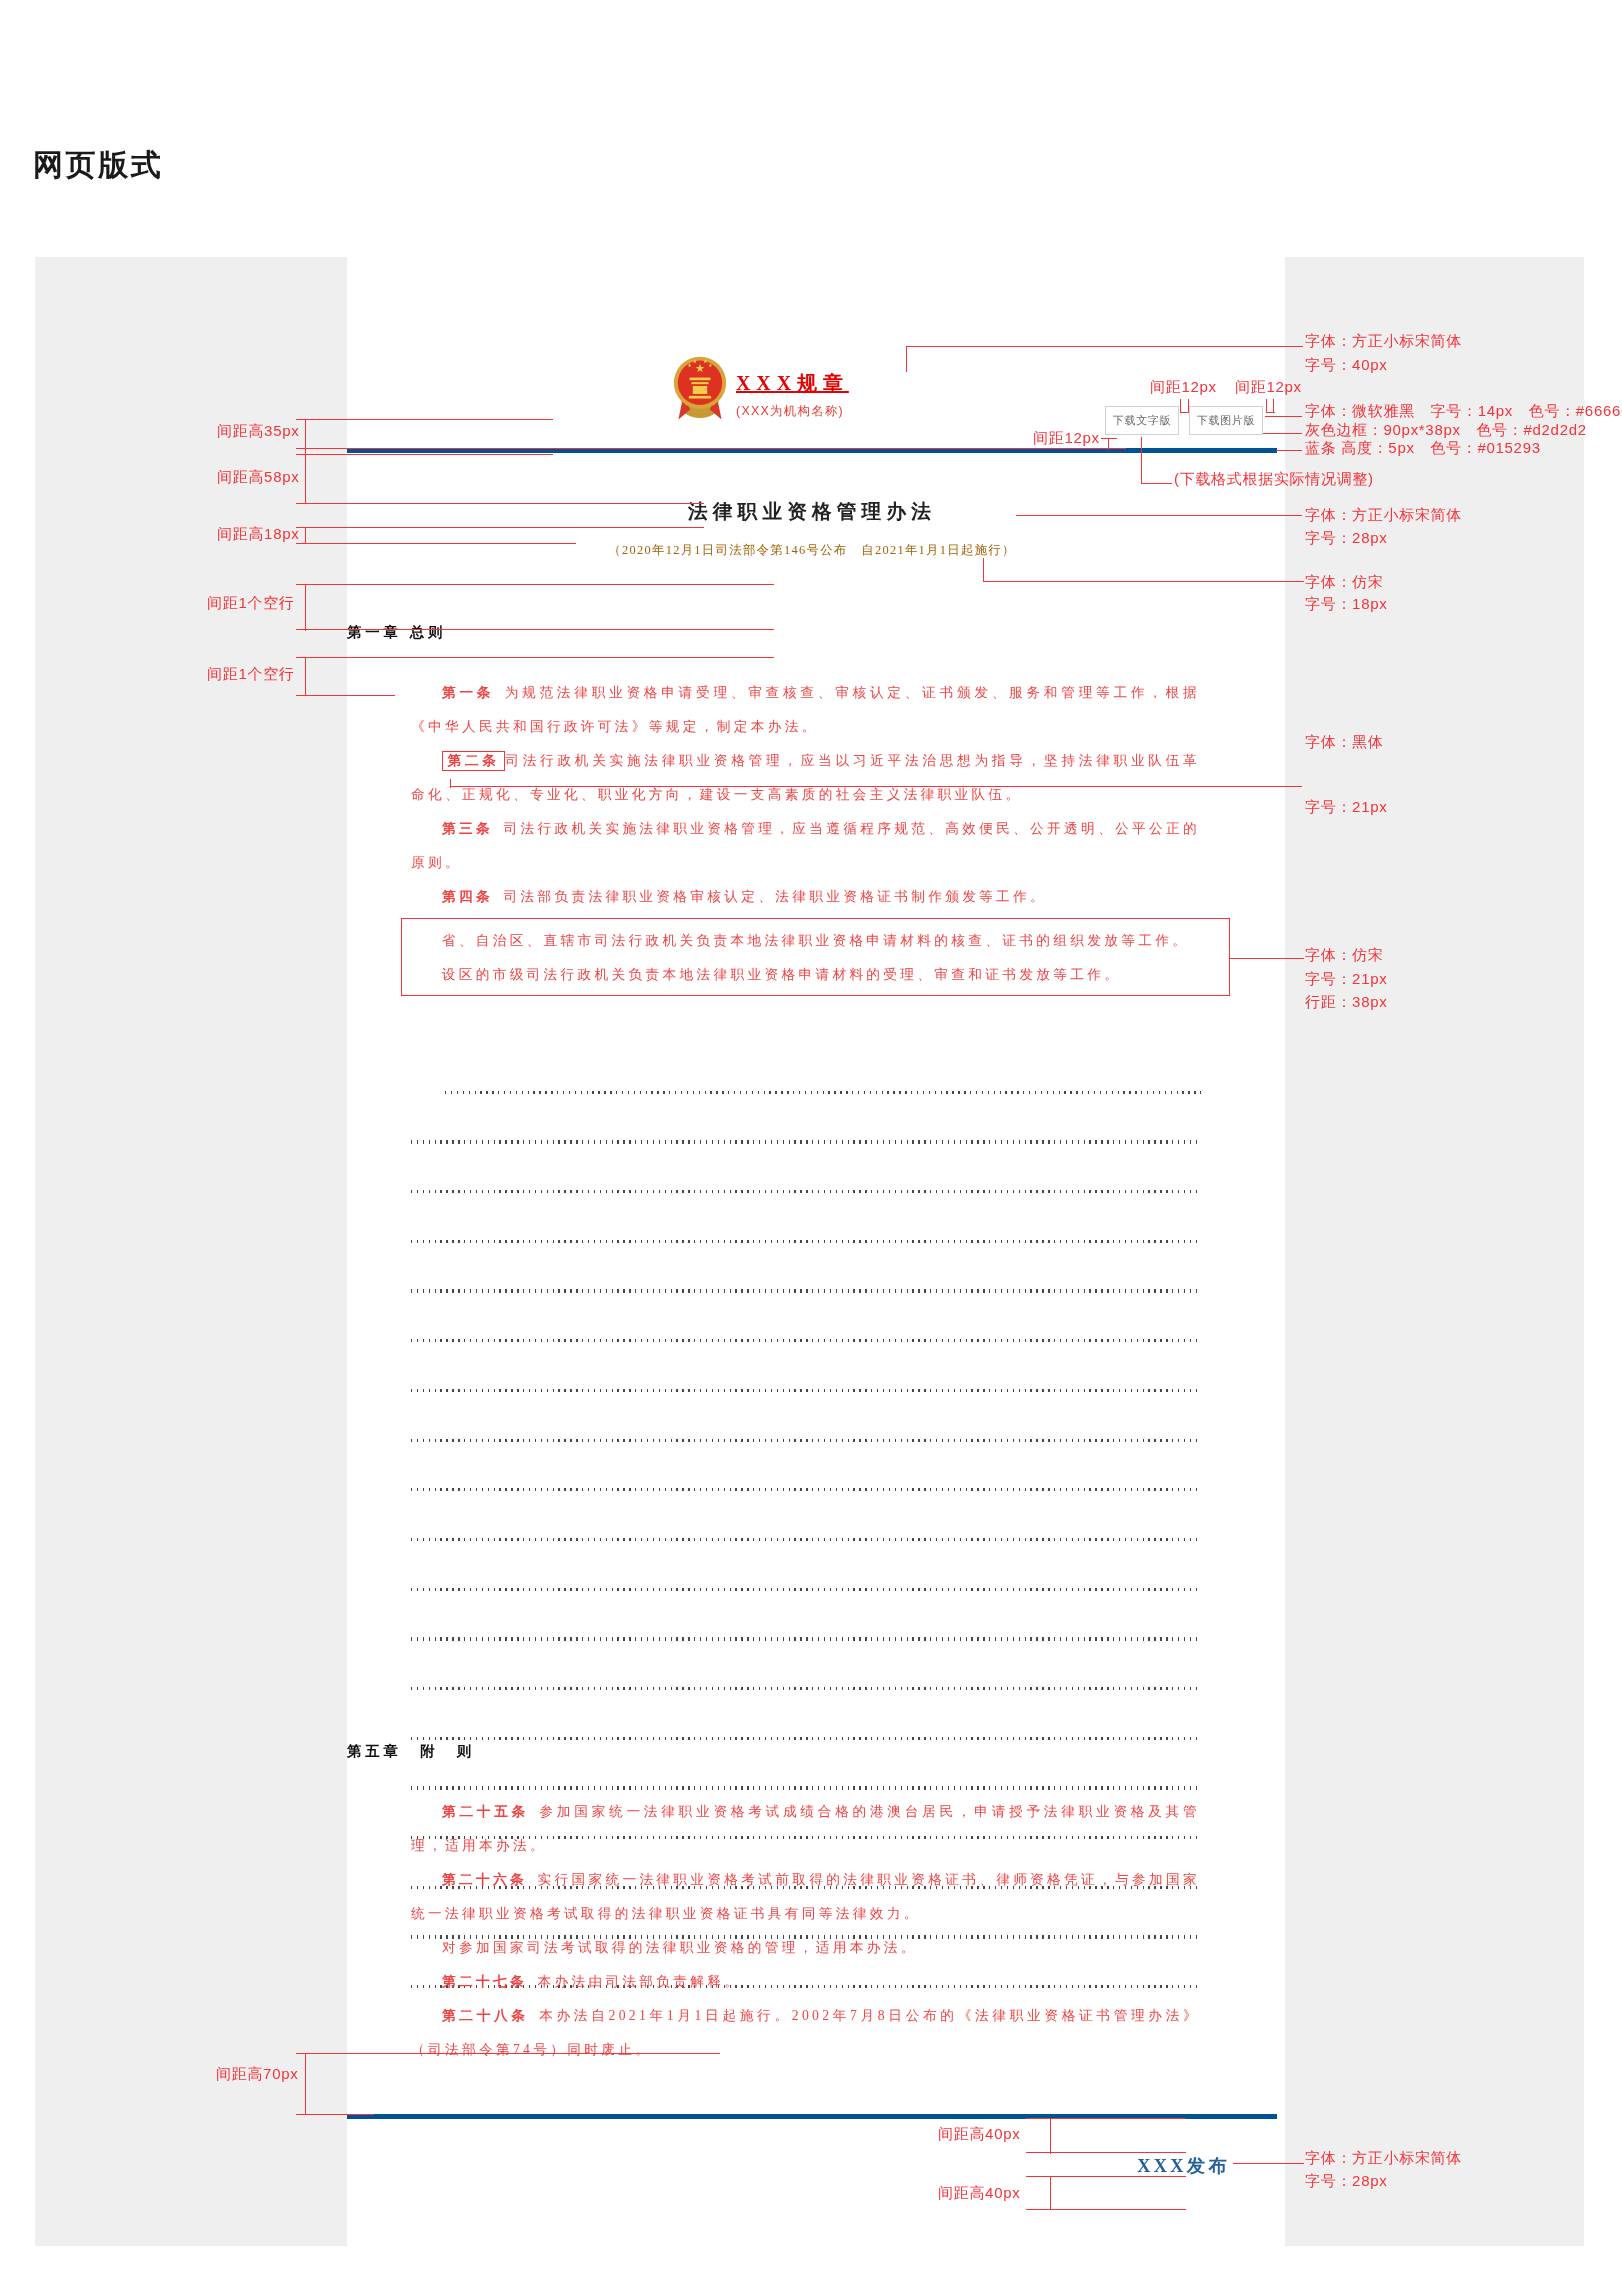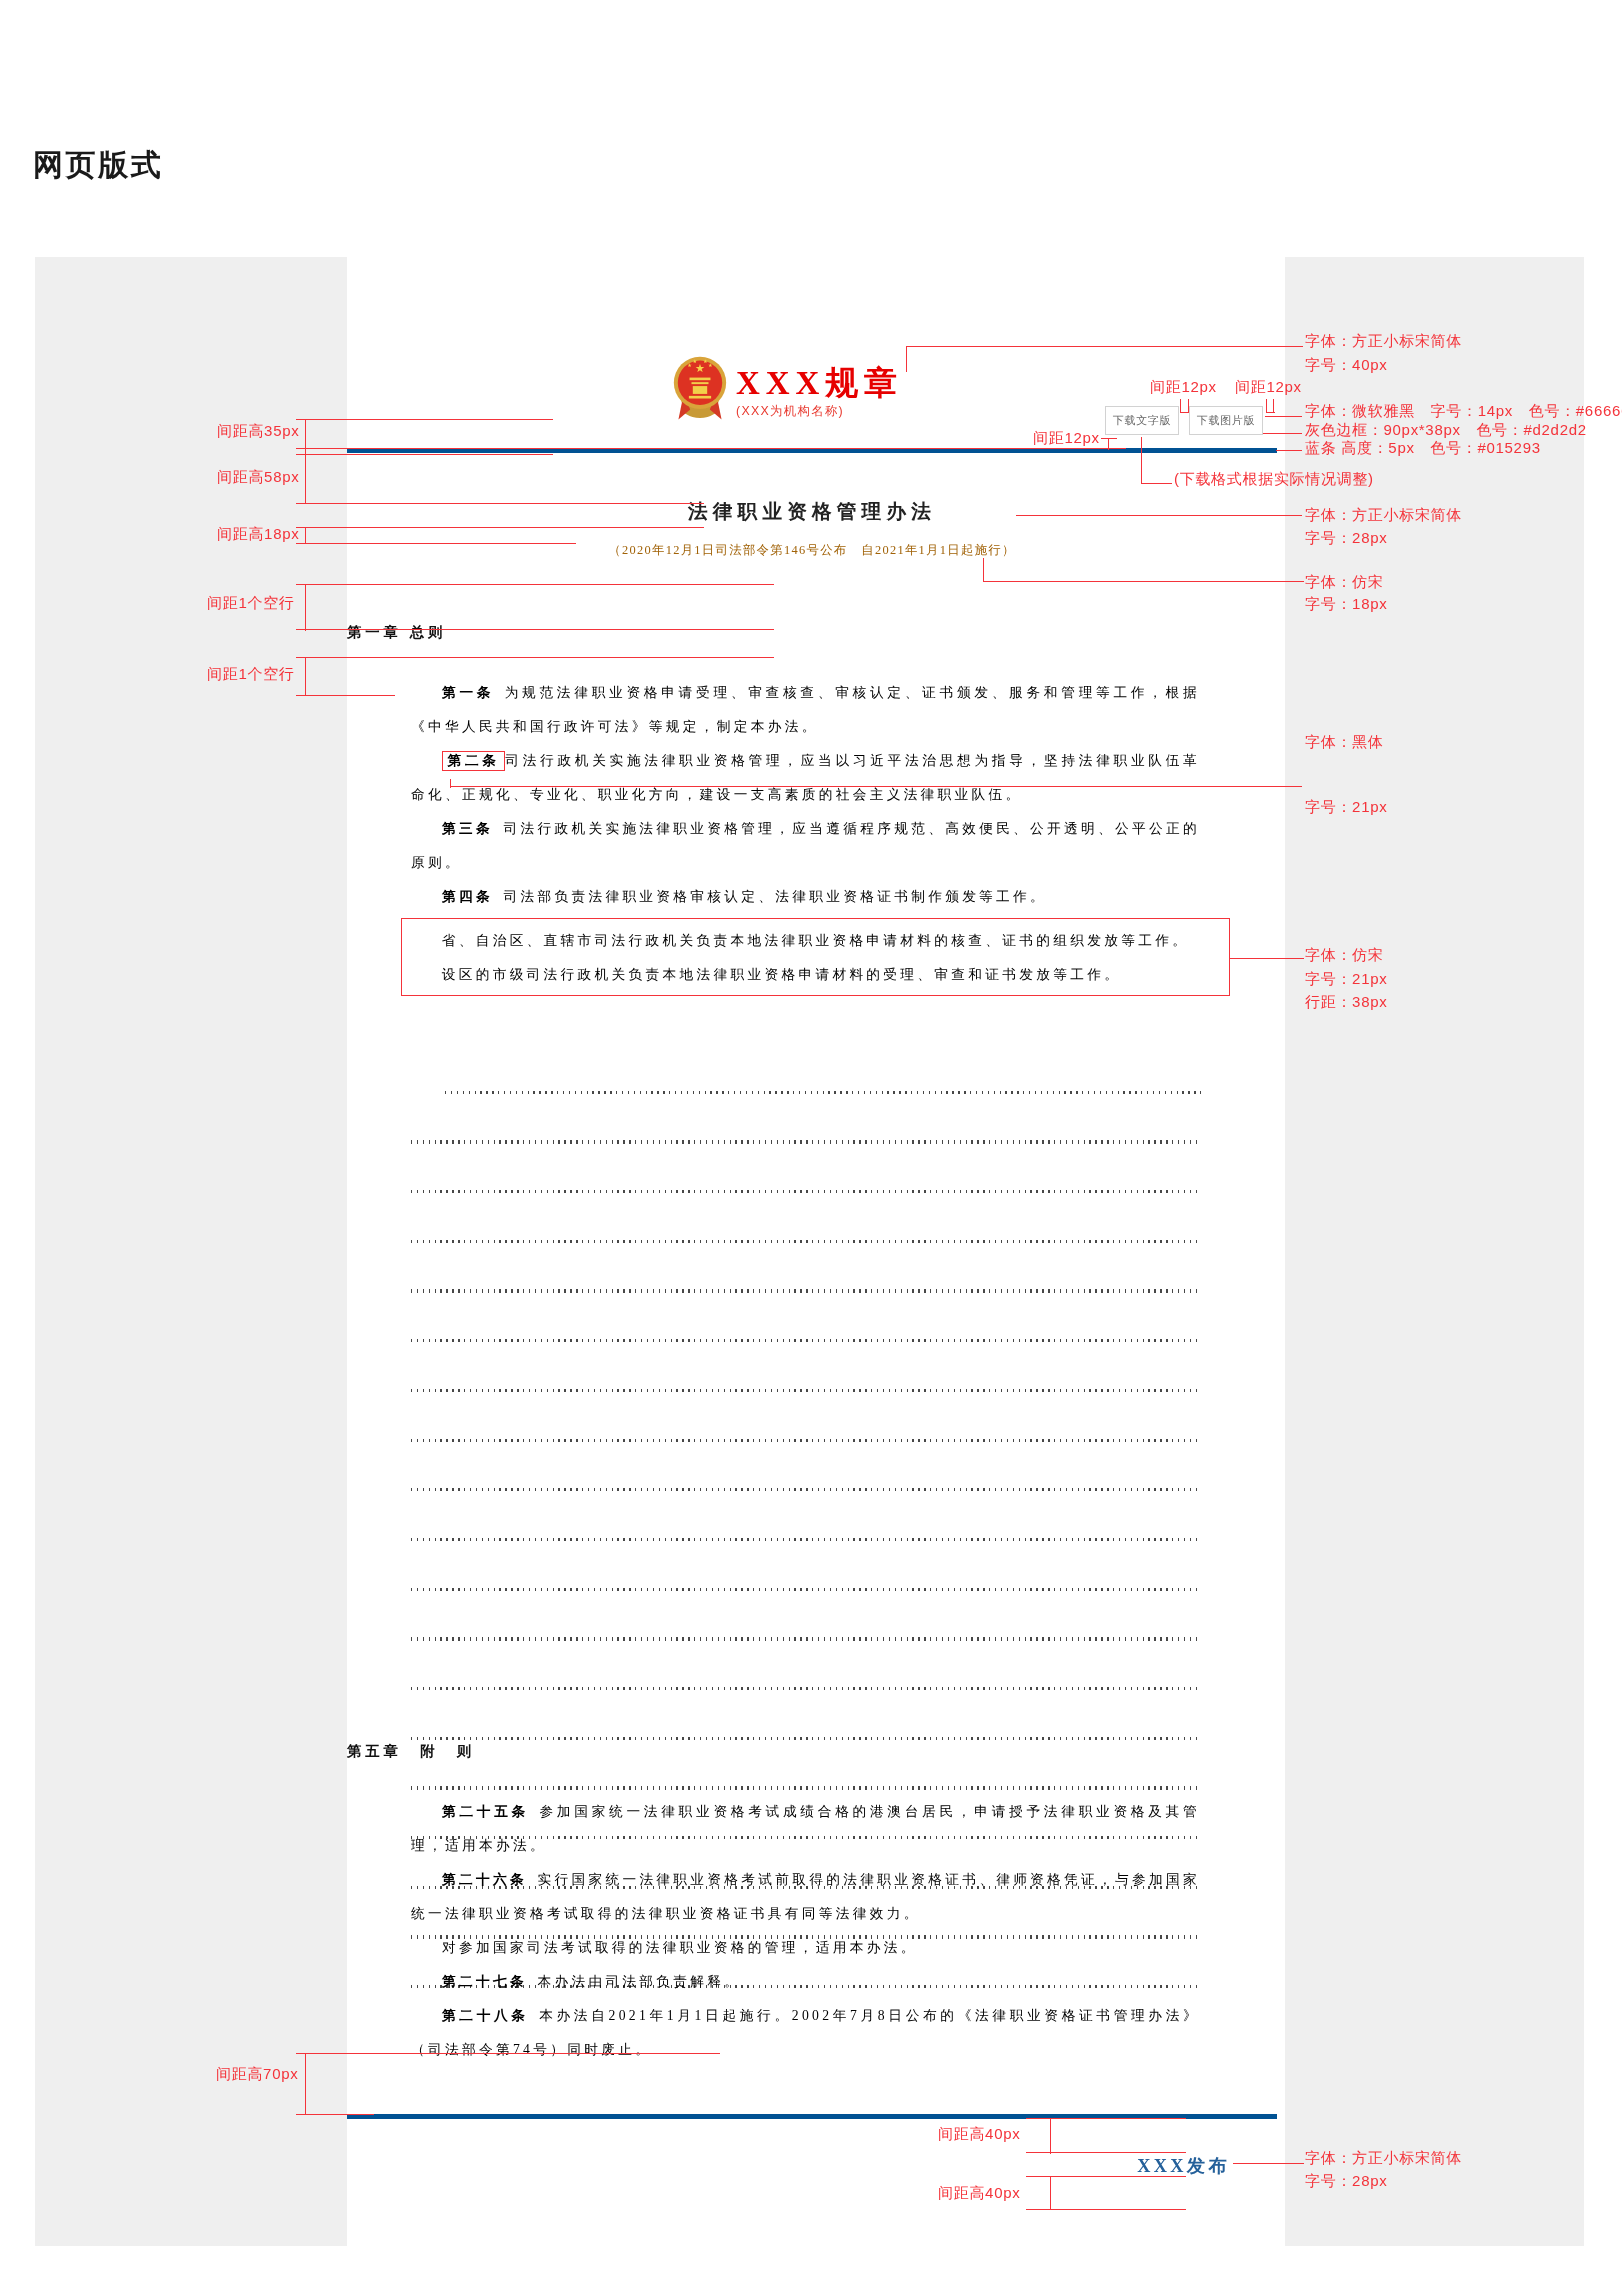--- a/index.html
+++ b/index.html
@@ -6,41 +6,41 @@
   .root{position:relative;width:1623px;height:2295px;overflow:hidden;background:#fff;
         font-family:"Liberation Sans","DejaVu Sans",sans-serif;}
   .site-title{position:absolute;left:33px;top:145px;font-family:"Liberation Serif","DejaVu Serif",serif;
         font-size:30px;font-weight:700;color:#1a1a1a;letter-spacing:2.6px;margin:0;}
   .gray-canvas{position:absolute;left:35px;top:257px;width:1549px;height:1989px;background:#efefef;}
   .page{position:absolute;left:347px;top:257px;width:938px;height:1989px;background:#ffffff;}
 
   
   .emblem{position:absolute;left:326px;top:99px;}
   .masthead{position:absolute;left:389px;top:111px;}
-  .agency-title{font-family:"Liberation Serif","DejaVu Serif",serif;font-size:33px;font-weight:700;
-        color:#e60000;letter-spacing:5.9px;line-height:31px;}
+  .agency-title{font-family:"Liberation Serif","DejaVu Serif",serif;font-size:20px;font-weight:700;
+        color:#e60000;letter-spacing:5.9px;line-height:31px;text-decoration:underline;}
   .agency-note{font-size:12.4px;color:#e8392f;letter-spacing:1.3px;margin-top:3.9px;}
   .dl-btn{position:absolute;width:74px;height:29px;border:0.7px solid #d2d2d2;background:#fff;
         color:#666666;font-size:11px;display:flex;align-items:center;justify-content:center;
         letter-spacing:0.7px;box-sizing:border-box;}
   .bar{position:absolute;left:0;width:930px;height:4.6px;background:#015293;}
 
   
   .doc-title{position:absolute;left:0;top:241px;width:930px;text-align:center;margin:0;
         font-family:"Liberation Serif","DejaVu Serif",serif;font-size:19.6px;font-weight:700;
         color:#222;letter-spacing:5.2px;}
   .doc-sub{position:absolute;left:0;top:285px;width:930px;text-align:center;
         font-family:"Liberation Serif","DejaVu Serif",serif;font-size:12.4px;color:#a16207;letter-spacing:1.3px;}
   .chapter{position:absolute;left:0;width:930px;text-align:left;font-size:14.4px;font-weight:700;
         color:#111;letter-spacing:3.9px;}
   .c1{top:366px;} .c5{top:1485px;}
   .flow{position:absolute;left:64px;width:789px;}
   .flow-top{top:419px;} .flow-bottom{top:1538px;}
   .art{margin:0;text-indent:31px;font-family:"Liberation Serif","DejaVu Serif",serif;font-size:13.7px;
-       letter-spacing:3.3px;line-height:34px;color:#000000;text-align:justify;}
+       letter-spacing:3.3px;line-height:34px;color:#ef4444;text-align:justify;}
   .lbl{font-family:"Liberation Sans","DejaVu Sans",sans-serif;font-weight:700;padding-right:10.5px;}
   .box1{border:1.3px solid #f4333a;padding:0.7px 4.6px 2px 4.6px;}
   .red-box{border:1.3px solid #f4333a;margin:3.9px -30px 5.2px -10.5px;padding:5.2px 9.2px 2.6px 9.2px;}
   .dots-wrap{position:absolute;left:64px;top:818px;width:790px;}
   .dotrow{height:34px;}
   .dotrow i{display:block;height:3.3px;margin-top:15.7px;
         background:repeating-linear-gradient(90deg,#474747 0 1.3px,transparent 1.3px 5.9px);}
   .dotrow.first i{margin-left:34px;}
   .publisher{position:absolute;right:55px;top:1896px;font-family:"Liberation Serif","DejaVu Serif",serif;
         font-size:18.3px;font-weight:700;color:#24609a;letter-spacing:3.3px;}

